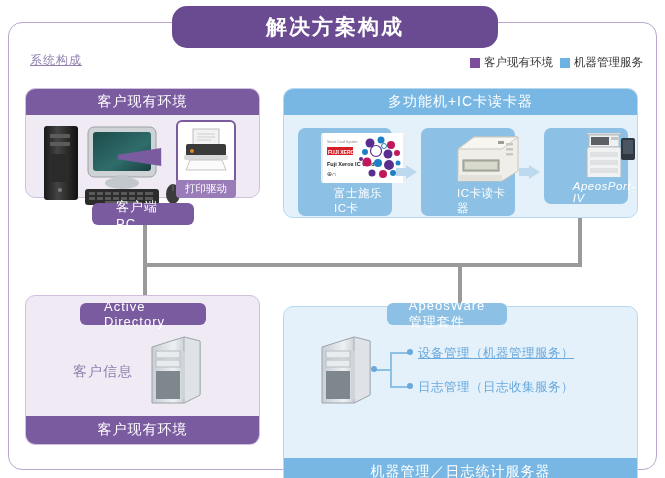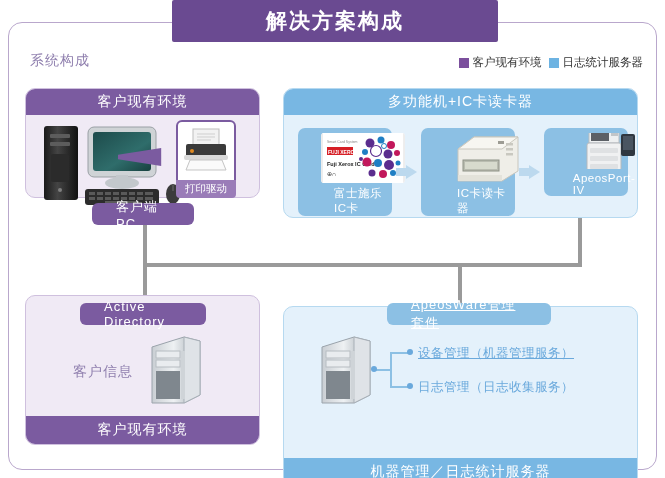--- a/index.html
+++ b/index.html
@@ -11,29 +11,29 @@
   #root { position:relative; width:665px; height:478px; }
 
   
   .outer-frame{
     position:absolute; left:8px; top:22px; width:649px; height:448px;
     border:1.5px solid #b9a7cc; border-radius:14px; background:#fff;
   }
 
   
   .title-badge{
-    position:absolute; left:172px; top:0; width:326px; height:42px;
-    background:#6a4a91; border-radius:2px;
+    position:absolute; left:172px; top:6px; width:326px; height:42px;
+    background:#6a4a91; border-radius:15px;
     display:flex; align-items:center; justify-content:center;
     color:#fff; font-size:21px; font-weight:bold; letter-spacing:2px;
     z-index:20;
   }
   .section-label{
     position:absolute; left:30px; top:52px;
-    color:#8f7fae; font-size:14px; letter-spacing:1px;
+    color:#8f7fae; font-size:12px; letter-spacing:1px;text-decoration:underline;
   }
 
   
   .legend{ position:absolute; right:22px; top:55px; display:flex; align-items:center; gap:7px; }
   .legend-item{ display:flex; align-items:center; gap:4px; font-size:11.5px; color:#333; }
   .swatch{ width:10px; height:10px; display:inline-block; }
   .sw-purple{ background:#7b4f9d; }
   .sw-blue{ background:#6db3e2; }
 
   
@@ -130,21 +130,21 @@
 
   <div class="section-label">系统构成</div>
 
   <div class="legend">
     <div class="legend-item">
       <span class="swatch sw-purple"></span>
       <span>客户现有环境</span>
     </div>
     <div class="legend-item">
       <span class="swatch sw-blue"></span>
-      <span>日志统计服务器</span>
+      <span>机器管理服务</span>
     </div>
   </div>
 
   <div class="line vline" style="left:143px;top:200px;height:100px;"></div>
   <div class="line vline" style="left:578px;top:200px;height:67px;"></div>
   <div class="line hline" style="left:143px;top:263px;width:439px;"></div>
   <div class="line vline" style="left:458px;top:263px;height:40px;"></div>
 
   <div class="panel p-purple" id="panel-client">
     <div class="panel-head">客户现有环境</div>
@@ -280,21 +280,21 @@
         <rect x="62" y="24" width="7" height="2.5" fill="#c9c8c0"></rect>
         <polygon points="14,46 14,52 58,52 58,46" fill="#e3e2da"></polygon>
       </svg>
     </div>
     <div class="cap">IC卡读卡器</div>
   </div>
 
   <div class="arrow-stem" style="left:519px;top:168px;width:10px;"></div>
   <div class="arrow-blue" style="left:529px;top:165px;"></div>
 
-  <div class="dev-card" style="left:544px;top:128px;width:84px;height:68px;">
+  <div class="dev-card" style="left:544px;top:128px;width:84px;height:76px;font-style:italic;">
     <div class="dev-art" style="width:74px;height:58px;background:transparent;">
       <svg width="74" height="58">
         <rect x="20" y="3" width="34" height="6" rx="1" fill="#d9dcdf" stroke="#b0b4b8"></rect>
         <rect x="22" y="9" width="30" height="12" fill="#eef0f1" stroke="#b9bdc0"></rect>
         <rect x="24" y="11" width="18" height="8" fill="#5c6066"></rect>
         <rect x="44" y="11" width="7" height="3" fill="#c2c6c9"></rect>
         <rect x="20" y="21" width="34" height="32" rx="2" fill="#f0f1f2" stroke="#b5b9bc"></rect>
         <rect x="23" y="26" width="28" height="5" rx="1" fill="#dfe1e3"></rect>
         <rect x="23" y="34" width="28" height="5" rx="1" fill="#dfe1e3"></rect>
         <rect x="23" y="42" width="28" height="5" rx="1" fill="#dfe1e3"></rect>
@@ -323,21 +323,21 @@
     <polygon points="36,4 52,8 52,62 36,70" fill="#dfe3e7" stroke="#a8b0b7"></polygon>
     <rect x="8" y="18" width="24" height="7" fill="#e9ecef" stroke="#b6bcc1"></rect>
     <rect x="8" y="27" width="24" height="7" fill="#e9ecef" stroke="#b6bcc1"></rect>
     <rect x="8" y="38" width="24" height="28" fill="#7f878e"></rect>
     <rect x="33" y="18" width="4" height="48" fill="#cfd4d8"></rect>
   </svg>
 
   <div class="panel p-blue" id="panel-aw">
     <div class="panel-foot">机器管理／日志统计服务器</div>
   </div>
-  <div class="pill pill-blue" style="left:387px;top:303px;width:164px;text-decoration:underline;">ApeosWare管理套件</div>
+  <div class="pill pill-blue" style="left:387px;top:303px;width:120px;">ApeosWare管理套件</div>
   <svg width="56" height="74" style="position:absolute;left:318px;top:333px;">
     <polygon points="4,14 36,4 52,8 52,62 36,70 4,70" fill="url(#gSrv)" stroke="#9aa3ab"></polygon>
     <polygon points="36,4 52,8 52,62 36,70" fill="#dfe3e7" stroke="#a8b0b7"></polygon>
     <rect x="8" y="18" width="24" height="7" fill="#e9ecef" stroke="#b6bcc1"></rect>
     <rect x="8" y="27" width="24" height="7" fill="#e9ecef" stroke="#b6bcc1"></rect>
     <rect x="8" y="38" width="24" height="28" fill="#7f878e"></rect>
     <rect x="33" y="18" width="4" height="48" fill="#cfd4d8"></rect>
   </svg>
 
   <div class="brk" style="left:374px;top:369px;width:18px;height:2px;"></div>

